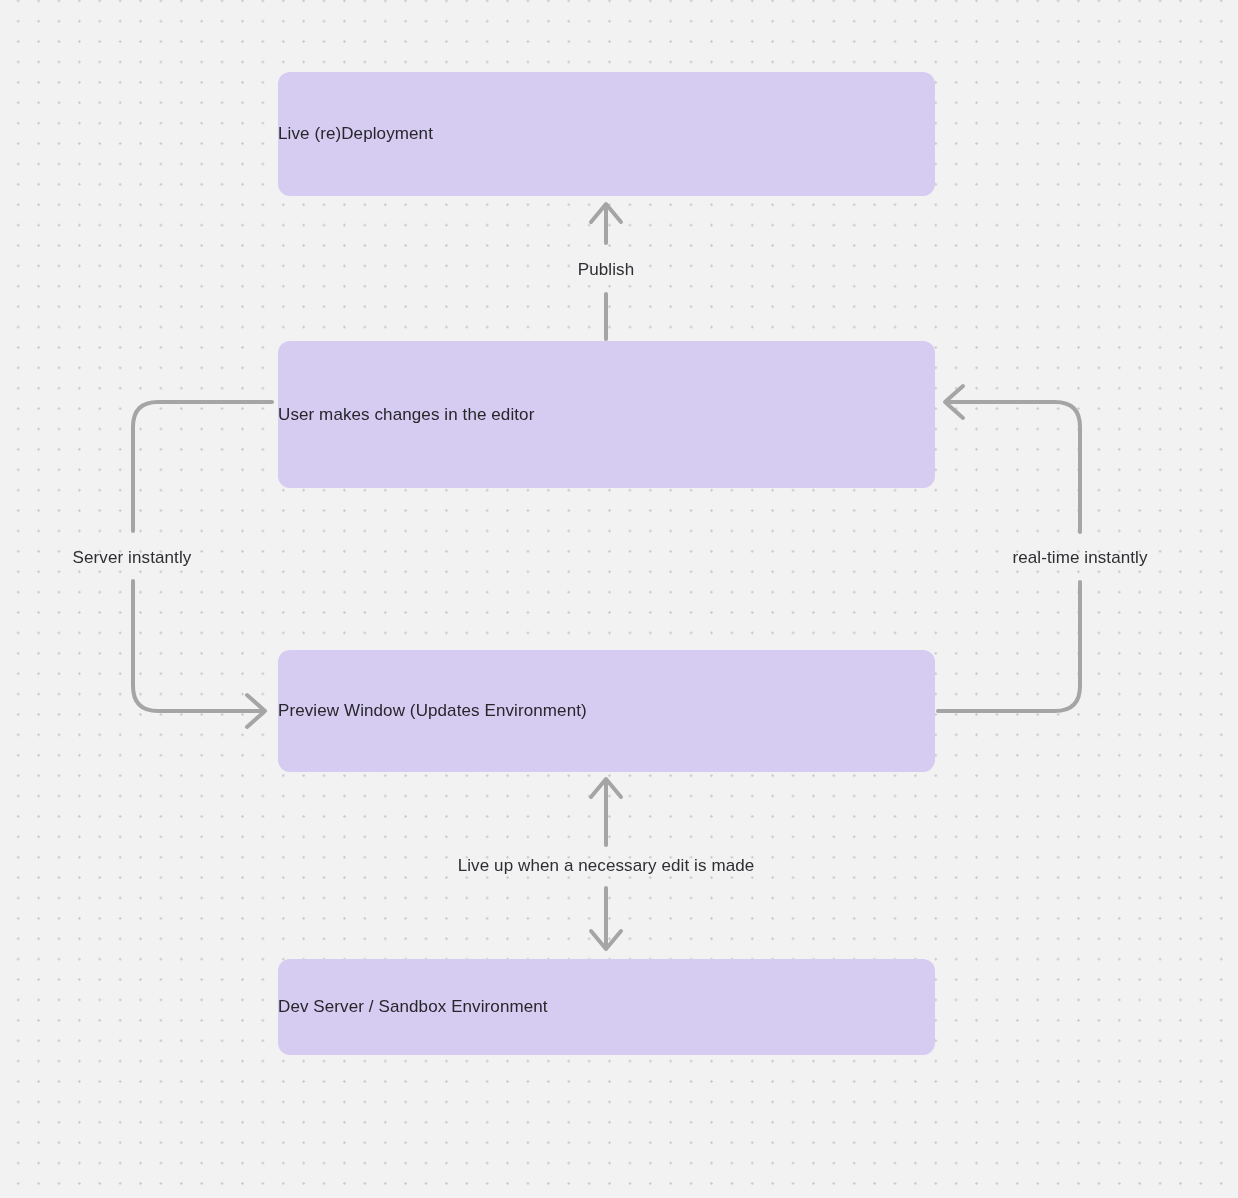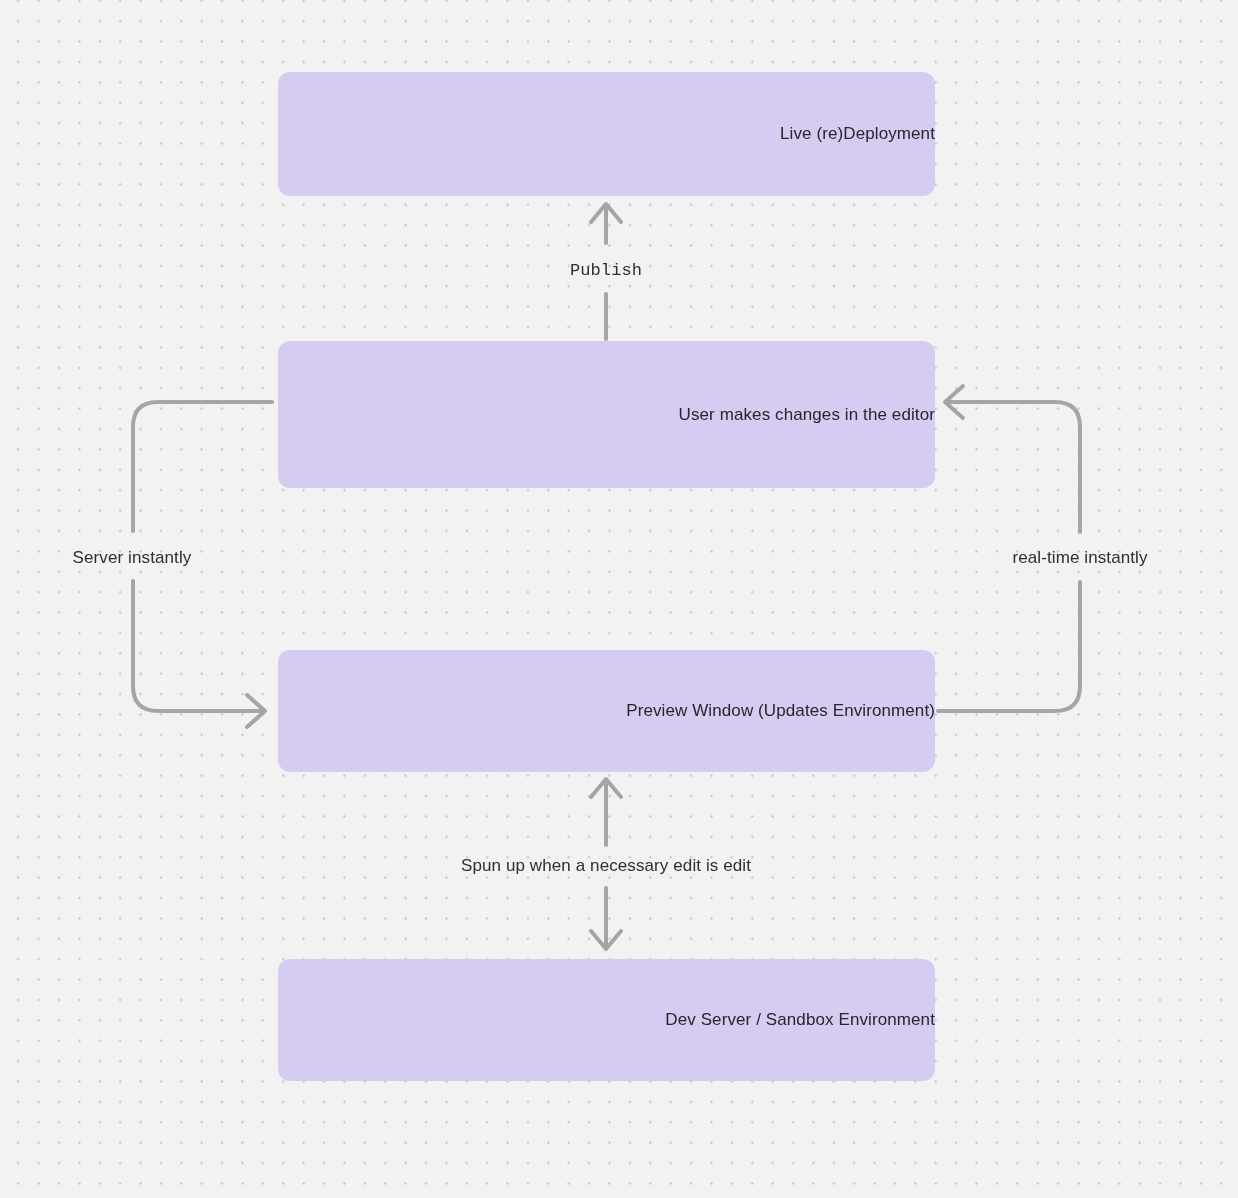--- a/index.html
+++ b/index.html
@@ -34,41 +34,41 @@
     stroke:var(--connector);
     stroke-width:4;
     stroke-linecap:round;
     stroke-linejoin:round;
   }
   .node{
     position:absolute;
     left:278px;width:657px;
     background:var(--node-fill);
     border-radius:12px;
-    display:flex;align-items:center;justify-content:flex-end;
+    display:flex;align-items:center;justify-content:flex-start;
   }
   .node-label{
     font-size:17px;
     color:var(--node-text);
     letter-spacing:.1px;
     white-space:nowrap;
   }
   .node-live{top:72px;height:124px;}
   .node-user{top:341px;height:147px;}
   .node-preview{top:650px;height:122px;}
-  .node-dev{top:959px;height:122px;}
+  .node-dev{top:959px;height:96px;}
   .edge-label{
     position:absolute;
     transform:translate(-50%,-50%);
     font-size:17px;
     color:var(--label-text);
     white-space:nowrap;
     letter-spacing:.1px;
   }
-  .lbl-publish{left:606px;top:270px;font-family:Liberation Mono, monospace;}
+  .lbl-publish{left:606px;top:270px;}
   .lbl-updates{left:132px;top:558px;}
   .lbl-feedback{left:1080px;top:558px;}
   .lbl-spunup{left:606px;top:866px;}
 </style>
 </head>
 <body>
 
 <div class="canvas">
 
   <svg class="edges-svg" viewBox="0 0 1238 1198" xmlns="http://www.w3.org/2000/svg">
@@ -111,15 +111,15 @@
     <span class="node-label">Preview Window (Updates Environment)</span>
   </div>
 
   <div class="node node-dev">
     <span class="node-label">Dev Server / Sandbox Environment</span>
   </div>
 
   <div class="edge-label lbl-publish">Publish</div>
   <div class="edge-label lbl-updates">Server instantly</div>
   <div class="edge-label lbl-feedback">real-time instantly</div>
-  <div class="edge-label lbl-spunup">Spun up when a necessary edit is edit</div>
+  <div class="edge-label lbl-spunup">Live up when a necessary edit is made</div>
 
 </div>
 
 </body></html>

